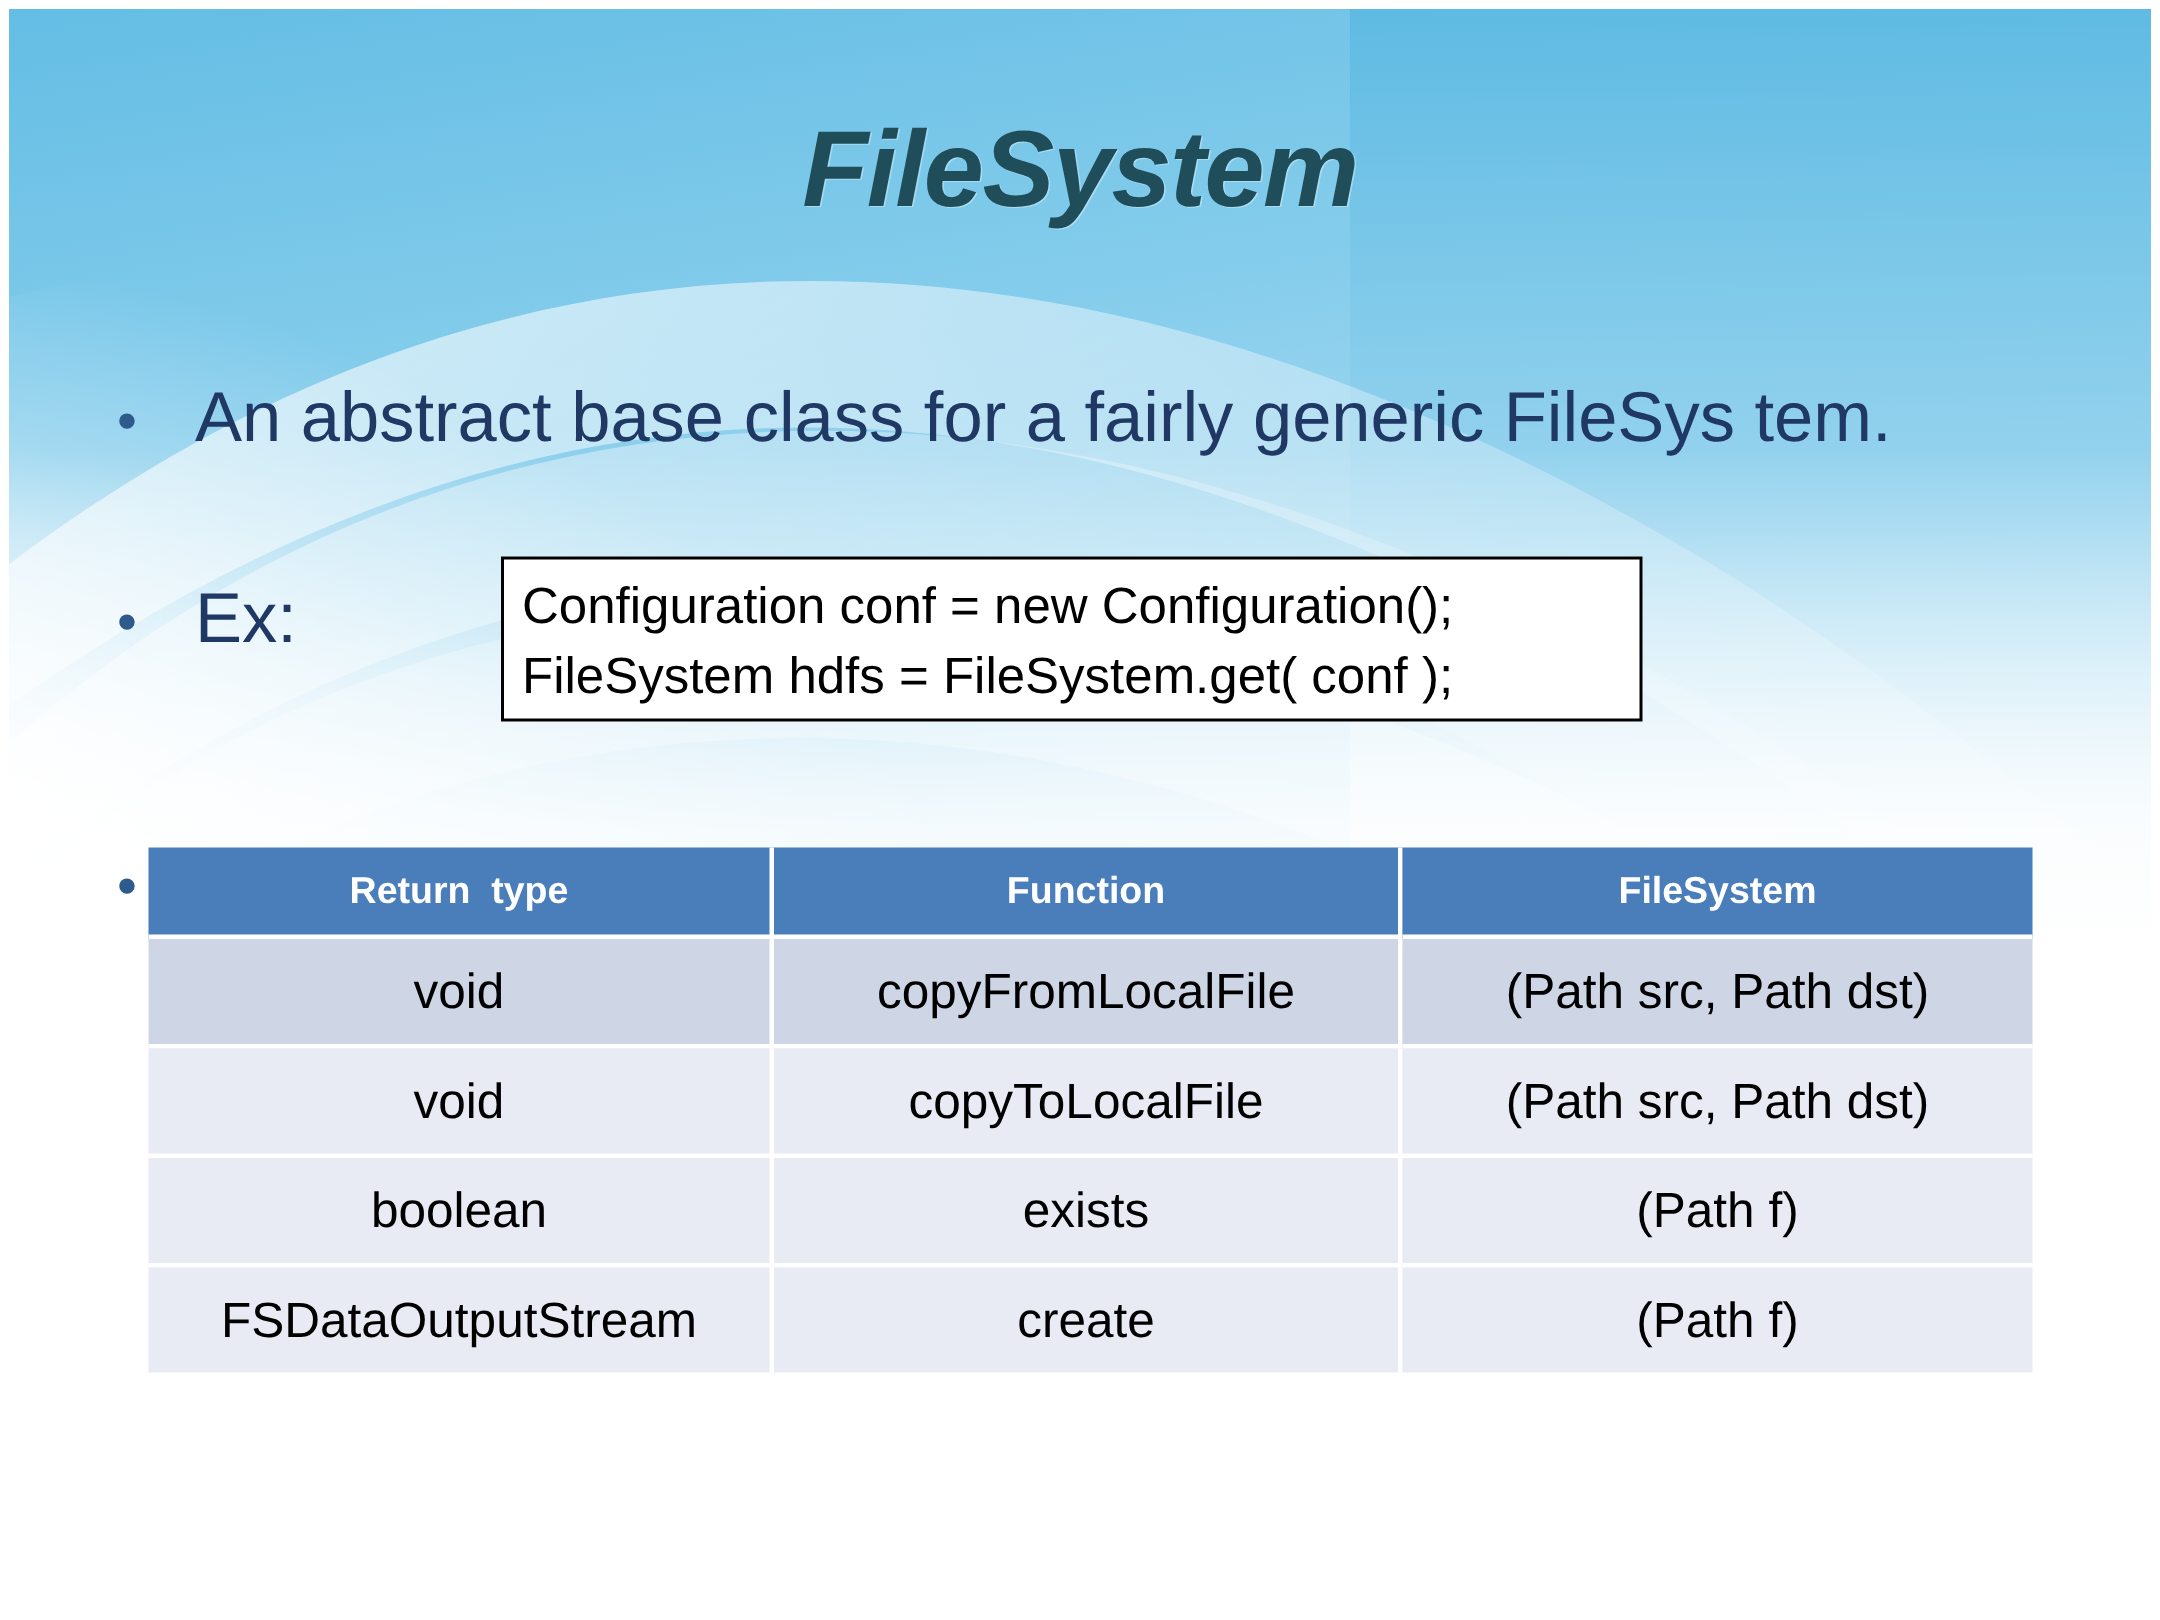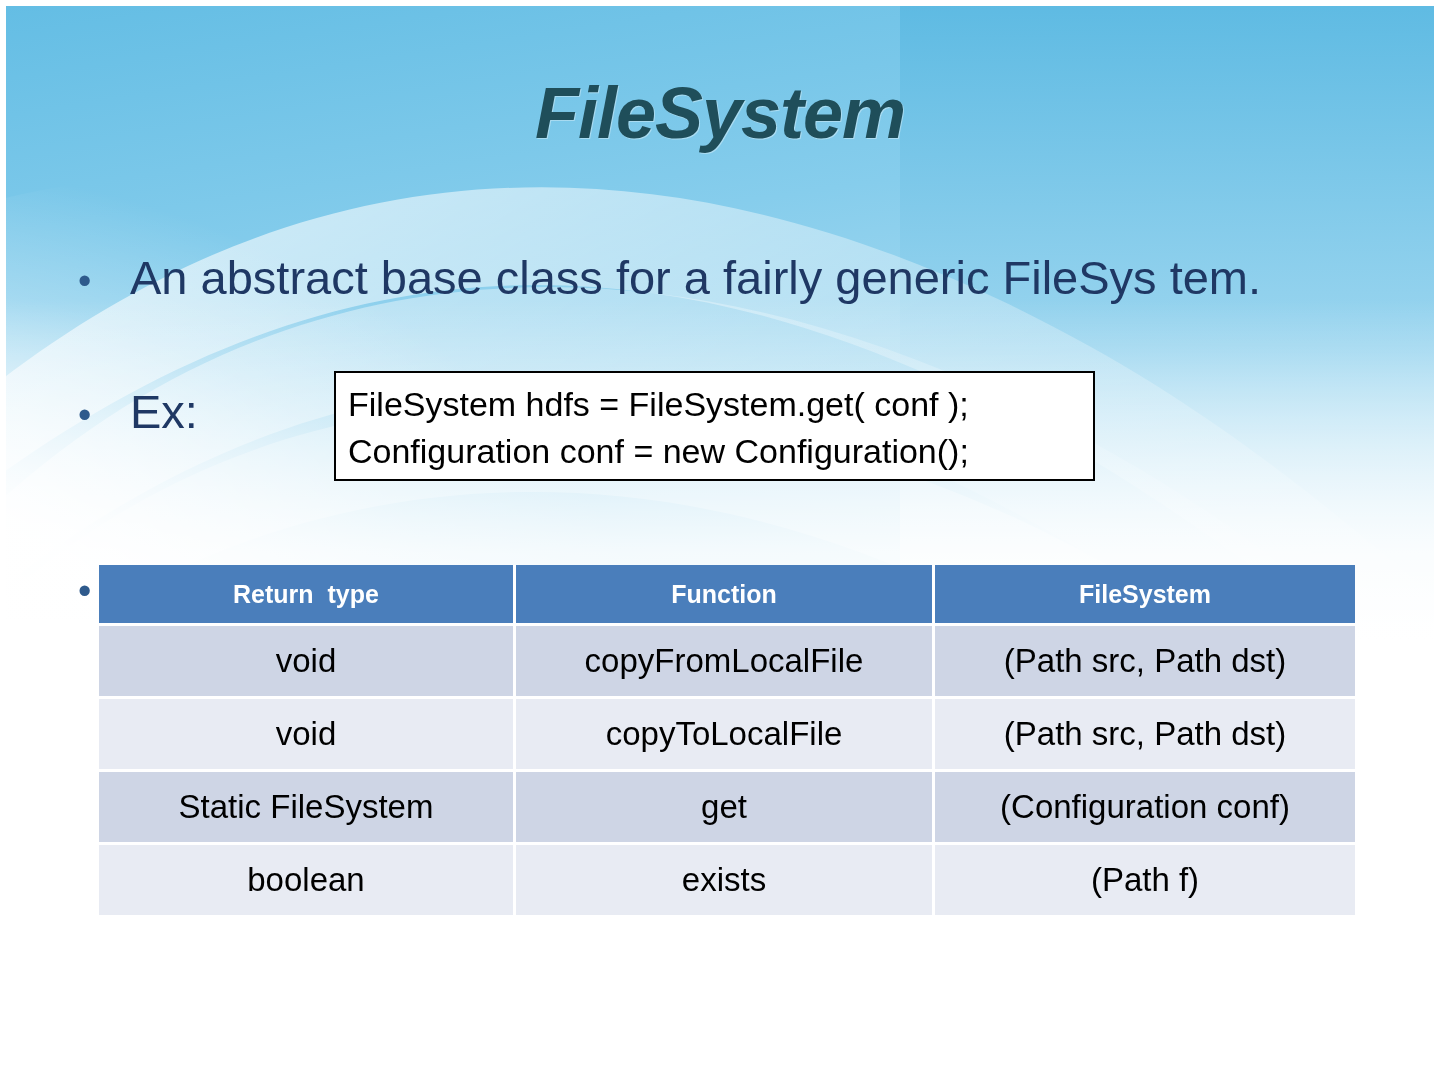--- a/index.html
+++ b/index.html
@@ -220,22 +220,22 @@
     <span class="bullet-dot">•</span>
     <span class="bullet-text">Ex:</span>
   </div>
 
   <div class="bullet-row" id="bullet3">
     <span class="bullet-dot">•</span>
     <span class="bullet-text"></span>
   </div>
 
   <div id="code-box">
+    <div class="code-line">Configuration conf = new Configuration();</div>
     <div class="code-line">FileSystem hdfs = FileSystem.get( conf );</div>
-    <div class="code-line">Configuration conf = new Configuration();</div>
   </div>
 
   <table id="method-table">
     <colgroup>
       <col class="c1">
         <col class="c2">
         <col class="c3">
     </colgroup>
     <thead>
       <tr>
@@ -248,26 +248,26 @@
       <tr class="row-dark">
         <td>void</td>
         <td>copyFromLocalFile</td>
         <td>(Path src, Path dst)</td>
       </tr>
       <tr class="row-light">
         <td>void</td>
         <td>copyToLocalFile</td>
         <td>(Path src, Path dst)</td>
       </tr>
-      <tr class="row-dark">
-        <td>Static FileSystem</td>
-        <td>get</td>
-        <td>(Configuration conf)</td>
-      </tr>
       <tr class="row-light">
         <td>boolean</td>
         <td>exists</td>
         <td>(Path f)</td>
       </tr>
+      <tr class="row-light">
+        <td>FSDataOutputStream</td>
+        <td>create</td>
+        <td>(Path f)</td>
+      </tr>
     </tbody>
   </table>
 
 </div>
 
 </body></html>

